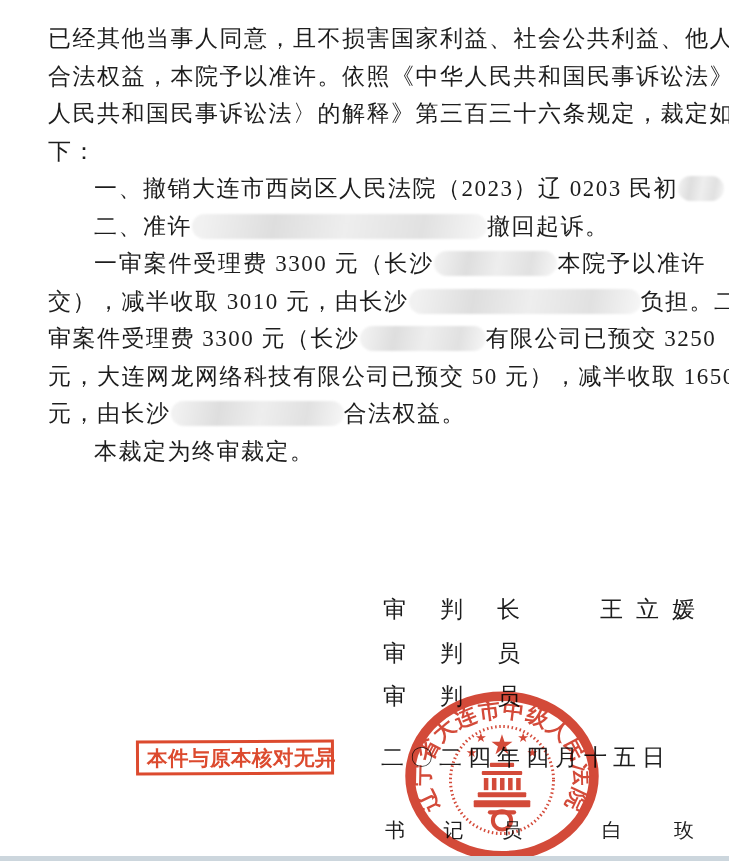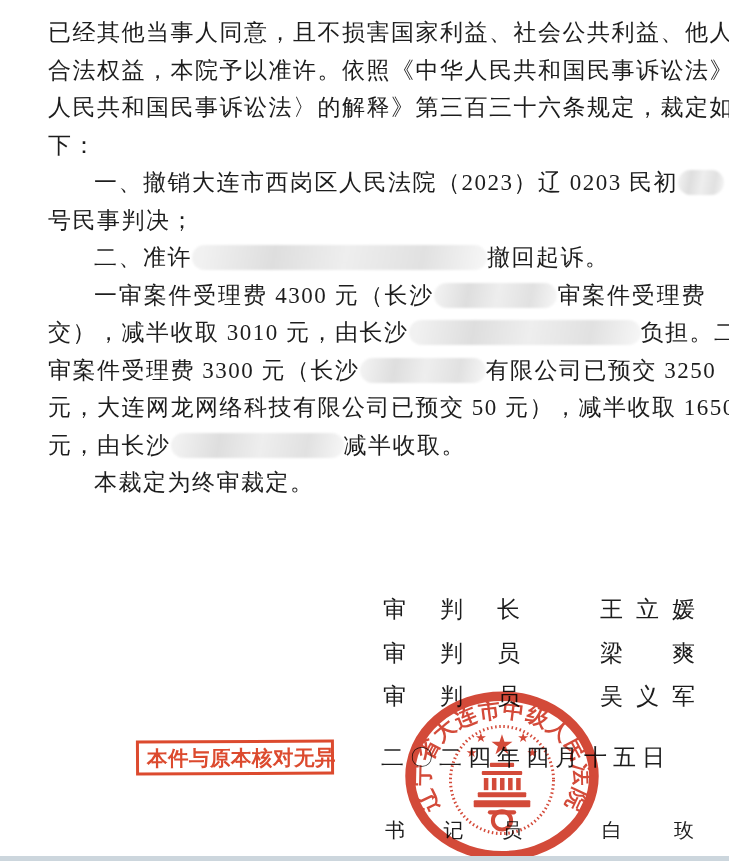--- a/index.html
+++ b/index.html
@@ -8,21 +8,21 @@
     position:relative;
     width:729px;height:861px;
     margin:0 auto;
     background:#ffffff;
     overflow:hidden;
     font-family:"Liberation Serif","DejaVu Serif",serif;
     color:#1d1d1d;
   }
   
   #body-lines{
-    position:absolute;left:48px;top:14px;width:658px;
+    position:absolute;left:48px;top:20px;width:658px;
   }
   .bline{
     white-space:nowrap;
     height:37.5px;line-height:37.5px;
     font-size:23px;letter-spacing:1.5px;
   }
   .bline.fill{text-align:justify;text-align-last:justify;}
   .bline.indent{padding-left:46px;}
   .redact{
     display:inline-block;height:25px;vertical-align:-5px;
@@ -65,43 +65,40 @@
 <body>
 
 <div id="page">
 
   <div id="body-lines">
       <div class="bline fill"><span>已经其他当事人同意，且不损害国家利益、社会公共利益、他人</span></div>
       <div class="bline fill"><span>合法权益，本院予以准许。依照《中华人民共和国民事诉讼法》</span></div>
       <div class="bline fill"><span>人民共和国民事诉讼法〉的解释》第三百三十六条规定，裁定如</span></div>
       <div class="bline"><span>下：</span></div>
       <div class="bline indent"><span>一、撤销大连市西岗区人民法院（2023）辽 0203 民初</span><span class="redact" style="width: 46px;"></span></div>
-      <div class="bline"><span>号民事判决；</span></div>
       <div class="bline indent"><span>二、准许</span><span class="redact" style="width: 295px;"></span><span>撤回起诉。</span></div>
-      <div class="bline indent fill"><span>一审案件受理费 4300 元（长沙</span><span class="redact" style="width: 123px;"></span><span>审案件受理费</span></div>
+      <div class="bline indent fill"><span>一审案件受理费 3300 元（长沙</span><span class="redact" style="width: 123px;"></span><span>本院予以准许</span></div>
       <div class="bline"><span>交），减半收取 3010 元，由长沙</span><span class="redact" style="width: 232px;"></span><span>负担。二</span></div>
       <div class="bline"><span>审案件受理费 3300 元（长沙</span><span class="redact" style="width: 126px;"></span><span>有限公司已预交 3250</span></div>
       <div class="bline"><span>元，大连网龙网络科技有限公司已预交 50 元），减半收取 1650</span></div>
-      <div class="bline"><span>元，由长沙</span><span class="redact" style="width: 173px;"></span><span>减半收取。</span></div>
+      <div class="bline"><span>元，由长沙</span><span class="redact" style="width: 173px;"></span><span>合法权益。</span></div>
       <div class="bline indent"><span>本裁定为终审裁定。</span></div>
     </div>
 
   <div id="sig-block">
 
   <div class="sigrow">
         <span class="sigrole">审判长</span>
         <span class="signame">王立媛</span>
       </div>
       <div class="sigrow">
         <span class="sigrole">审判员</span>
-        <span class="signame">梁爽</span>
       </div>
       <div class="sigrow">
         <span class="sigrole">审判员</span>
-        <span class="signame">吴义军</span>
       </div>
     </div>
 
   <div id="date-line">二〇二四年四月十五日</div>
 
   <div id="clerk-row">
     <span class="sigrole">书记员</span>
     <span class="signame">白玫</span>
   </div>
 

